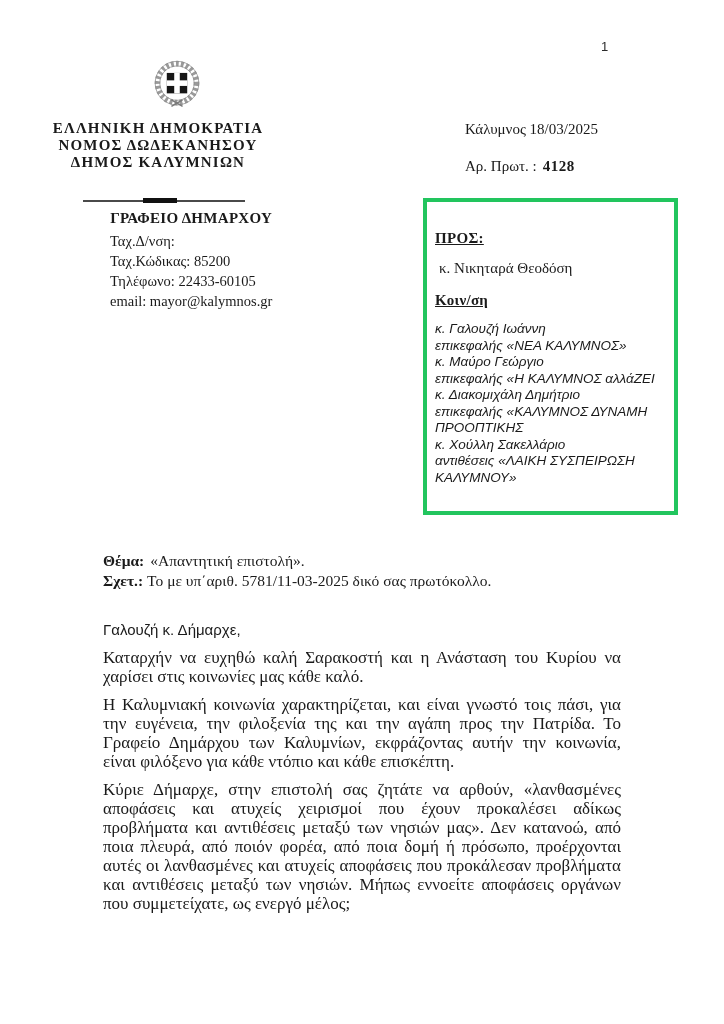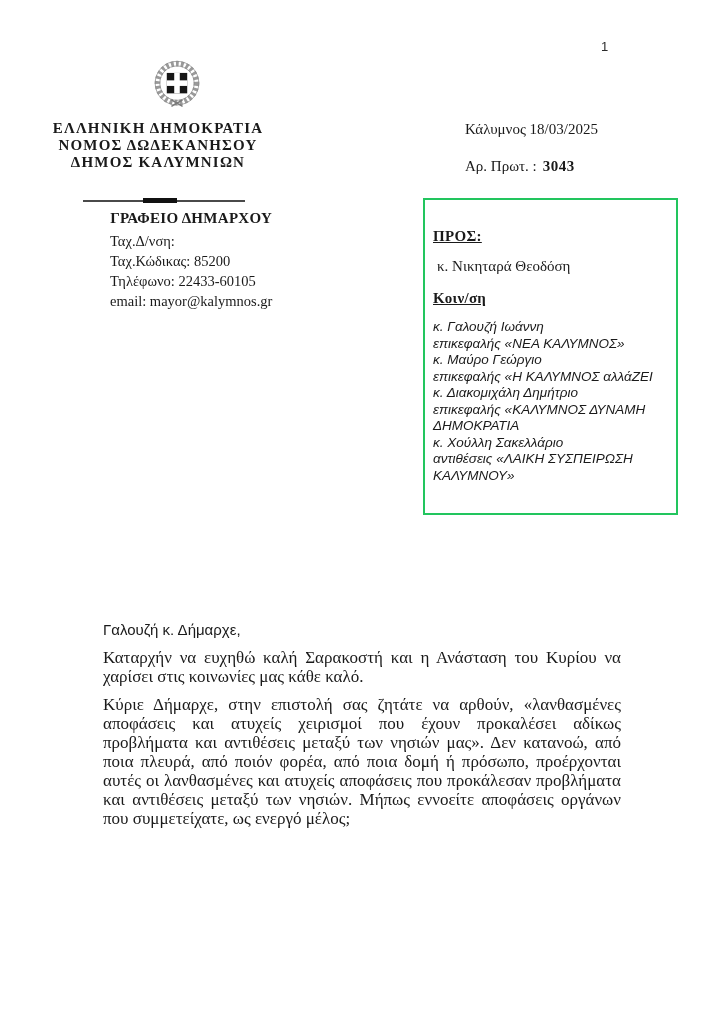--- a/index.html
+++ b/index.html
@@ -63,21 +63,21 @@
     position: absolute;
     left: 110px; top: 208px;
     font-size: 14.5px;
     line-height: 20px;
   }
   .contact-title { font-weight: bold; font-size: 15px; margin-bottom: 3px; letter-spacing: 0.3px; text-align: center; }
   .recipient-box {
     position: absolute;
     left: 423px; top: 198px;
     width: 255px; height: 317px;
-    border: 2px solid #22c55e;
+    border: 4px solid #22c55e;
     padding: 28px 8px 8px 8px;
   }
   .box-label {
     font-weight: bold;
     font-size: 15px;
     text-decoration: underline;
     letter-spacing: 0.3px;
   }
   .to-lines { margin-top: 12px; font-size: 15px; line-height: 19px; }
   .to-line-first { padding-left: 4px; }
@@ -134,21 +134,21 @@
 
   <div class="header-block">
     <div>ΕΛΛΗΝΙΚΗ ΔΗΜΟΚΡΑΤΙΑ</div>
     <div>ΝΟΜΟΣ ΔΩΔΕΚΑΝΗΣΟΥ</div>
     <div>ΔΗΜΟΣ ΚΑΛΥΜΝΙΩΝ</div>
   </div>
 
   <div class="date-line">Κάλυμνος 18/03/2025</div>
 
   <div class="prot-line">
-    <span>Αρ. Πρωτ. :</span><span class="prot-number">3043</span>
+    <span>Αρ. Πρωτ. :</span><span class="prot-number">4128</span>
   </div>
 
   <div class="sep-line"></div>
   <div class="sep-thick"></div>
 
   <div class="contact-block">
     <div class="contact-title">ΓΡΑΦΕΙΟ ΔΗΜΑΡΧΟΥ</div>
     <div>Ταχ.Δ/νση:</div>
     <div>Ταχ.Κώδικας: 85200</div>
     <div>Τηλέφωνο: 22433-60105</div>
@@ -160,27 +160,36 @@
     <div class="to-lines">
       <div class="to-line-first">κ. Νικηταρά Θεοδόση</div>
     </div>
     <div class="box-label cc-label">Κοιν/ση</div>
     <div class="cc-lines">
       <div>κ. Γαλουζή Ιωάννη</div>
       <div>επικεφαλής «ΝΕΑ ΚΑΛΥΜΝΟΣ»</div>
       <div>κ. Μαύρο Γεώργιο</div>
       <div>επικεφαλής «Η ΚΑΛΥΜΝΟΣ αλλάΖΕΙ</div>
       <div>κ. Διακομιχάλη Δημήτριο</div>
-      <div>επικεφαλής «ΚΑΛΥΜΝΟΣ ΔΥΝΑΜΗ ΔΗΜΟΚΡΑΤΙΑ</div>
+      <div>επικεφαλής «ΚΑΛΥΜΝΟΣ ΔΥΝΑΜΗ ΠΡΟΟΠΤΙΚΗΣ</div>
       <div>κ. Χούλλη Σακελλάριο</div>
       <div>αντιθέσεις «ΛΑΙΚΗ ΣΥΣΠΕΙΡΩΣΗ ΚΑΛΥΜΝΟΥ»</div>
     </div>
   </div>
 
+  <div class="subject-block">
+    <div>
+      <span class="subject-label">Θέμα:</span><span class="subject-text">«Απαντητική επιστολή».</span>
+    </div>
+    <div>
+      <span class="subject-label">Σχετ.:</span><span class="subject-text ref-text">Το με υπ΄αριθ. 5781/11-03-2025 δικό σας πρωτόκολλο.</span>
+    </div>
+  </div>
 
   <div class="salutation">Γαλουζή κ. Δήμαρχε,</div>
 
   <div class="body-block">
     <p>Καταρχήν να ευχηθώ καλή Σαρακοστή και η Ανάσταση του Κυρίου να χαρίσει στις κοινωνίες μας κάθε καλό.</p>
+    <p>Η Καλυμνιακή κοινωνία χαρακτηρίζεται, και είναι γνωστό τοις πάσι, για την ευγένεια, την φιλοξενία της και την αγάπη προς την Πατρίδα. Το Γραφείο Δημάρχου των Καλυμνίων, εκφράζοντας αυτήν την κοινωνία, είναι φιλόξενο για κάθε ντόπιο και κάθε επισκέπτη.</p>
     <p>Κύριε Δήμαρχε, στην επιστολή σας ζητάτε να αρθούν, «λανθασμένες αποφάσεις και ατυχείς χειρισμοί που έχουν προκαλέσει αδίκως προβλήματα και αντιθέσεις μεταξύ των νησιών μας». Δεν κατανοώ, από ποια πλευρά, από ποιόν φορέα, από ποια δομή ή πρόσωπο, προέρχονται αυτές οι λανθασμένες και ατυχείς αποφάσεις που προκάλεσαν προβλήματα και αντιθέσεις μεταξύ των νησιών. Μήπως εννοείτε αποφάσεις οργάνων που συμμετείχατε, ως ενεργό μέλος;</p>
   </div>
 
 </div>
 
 </body></html>

